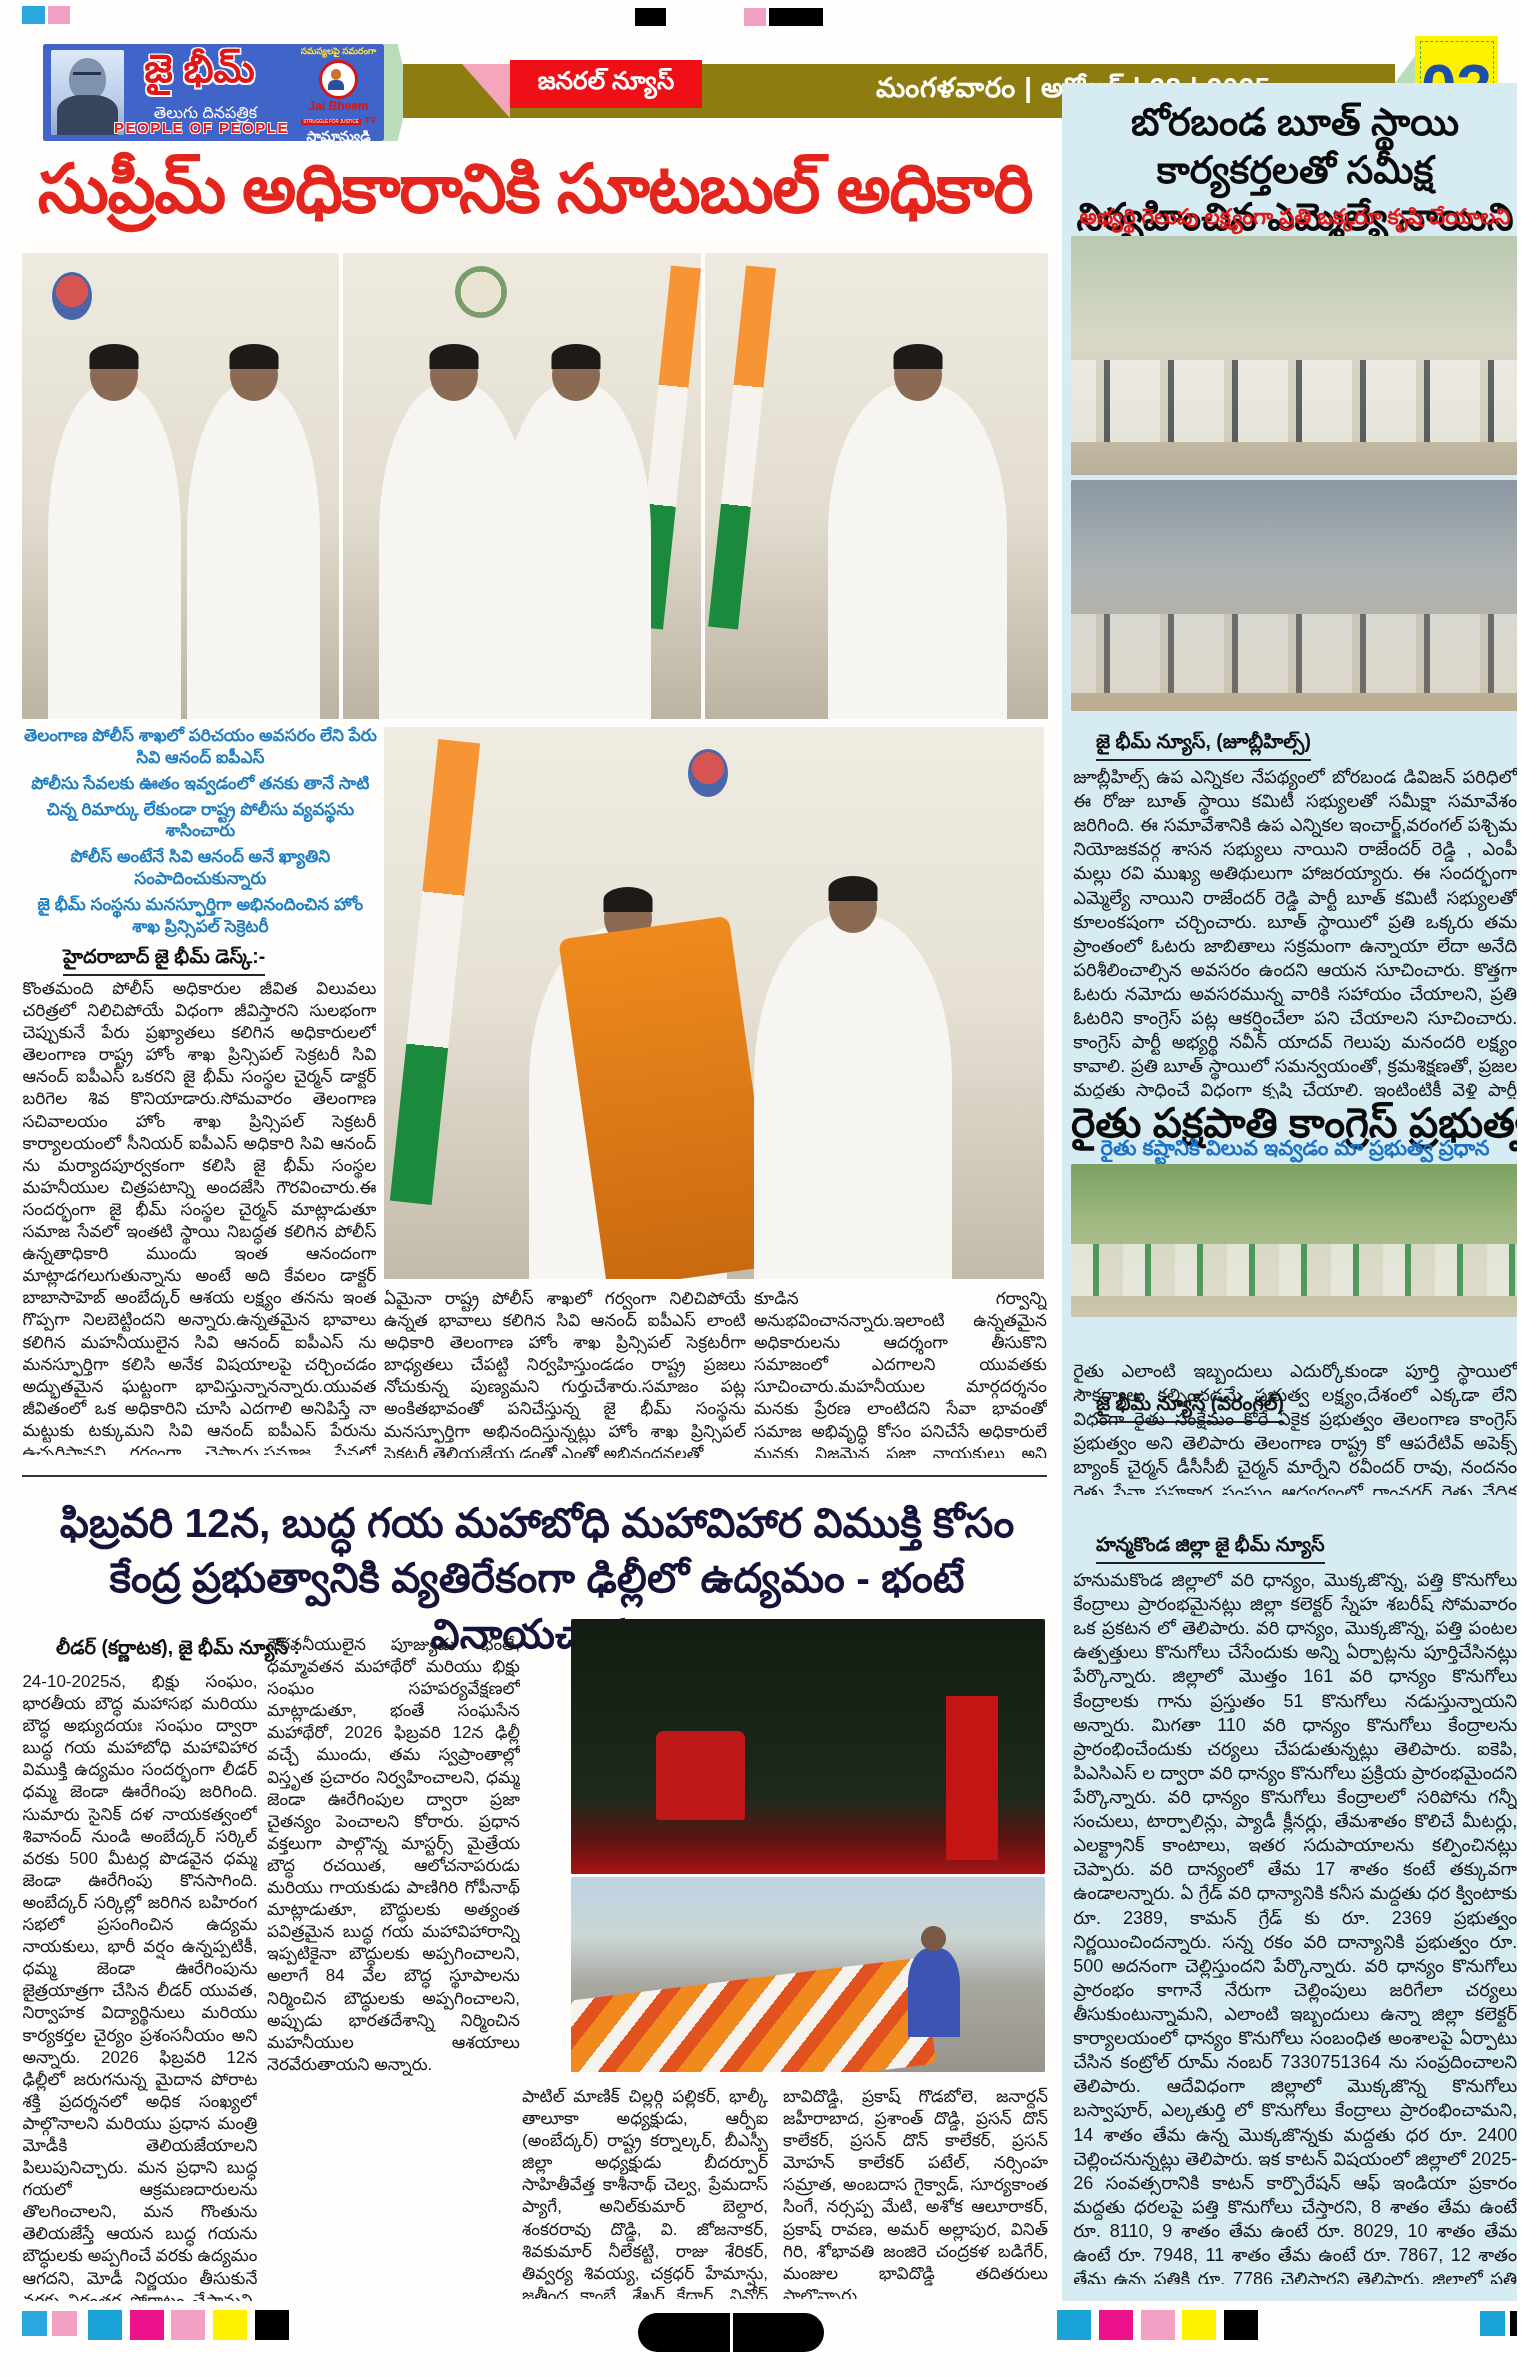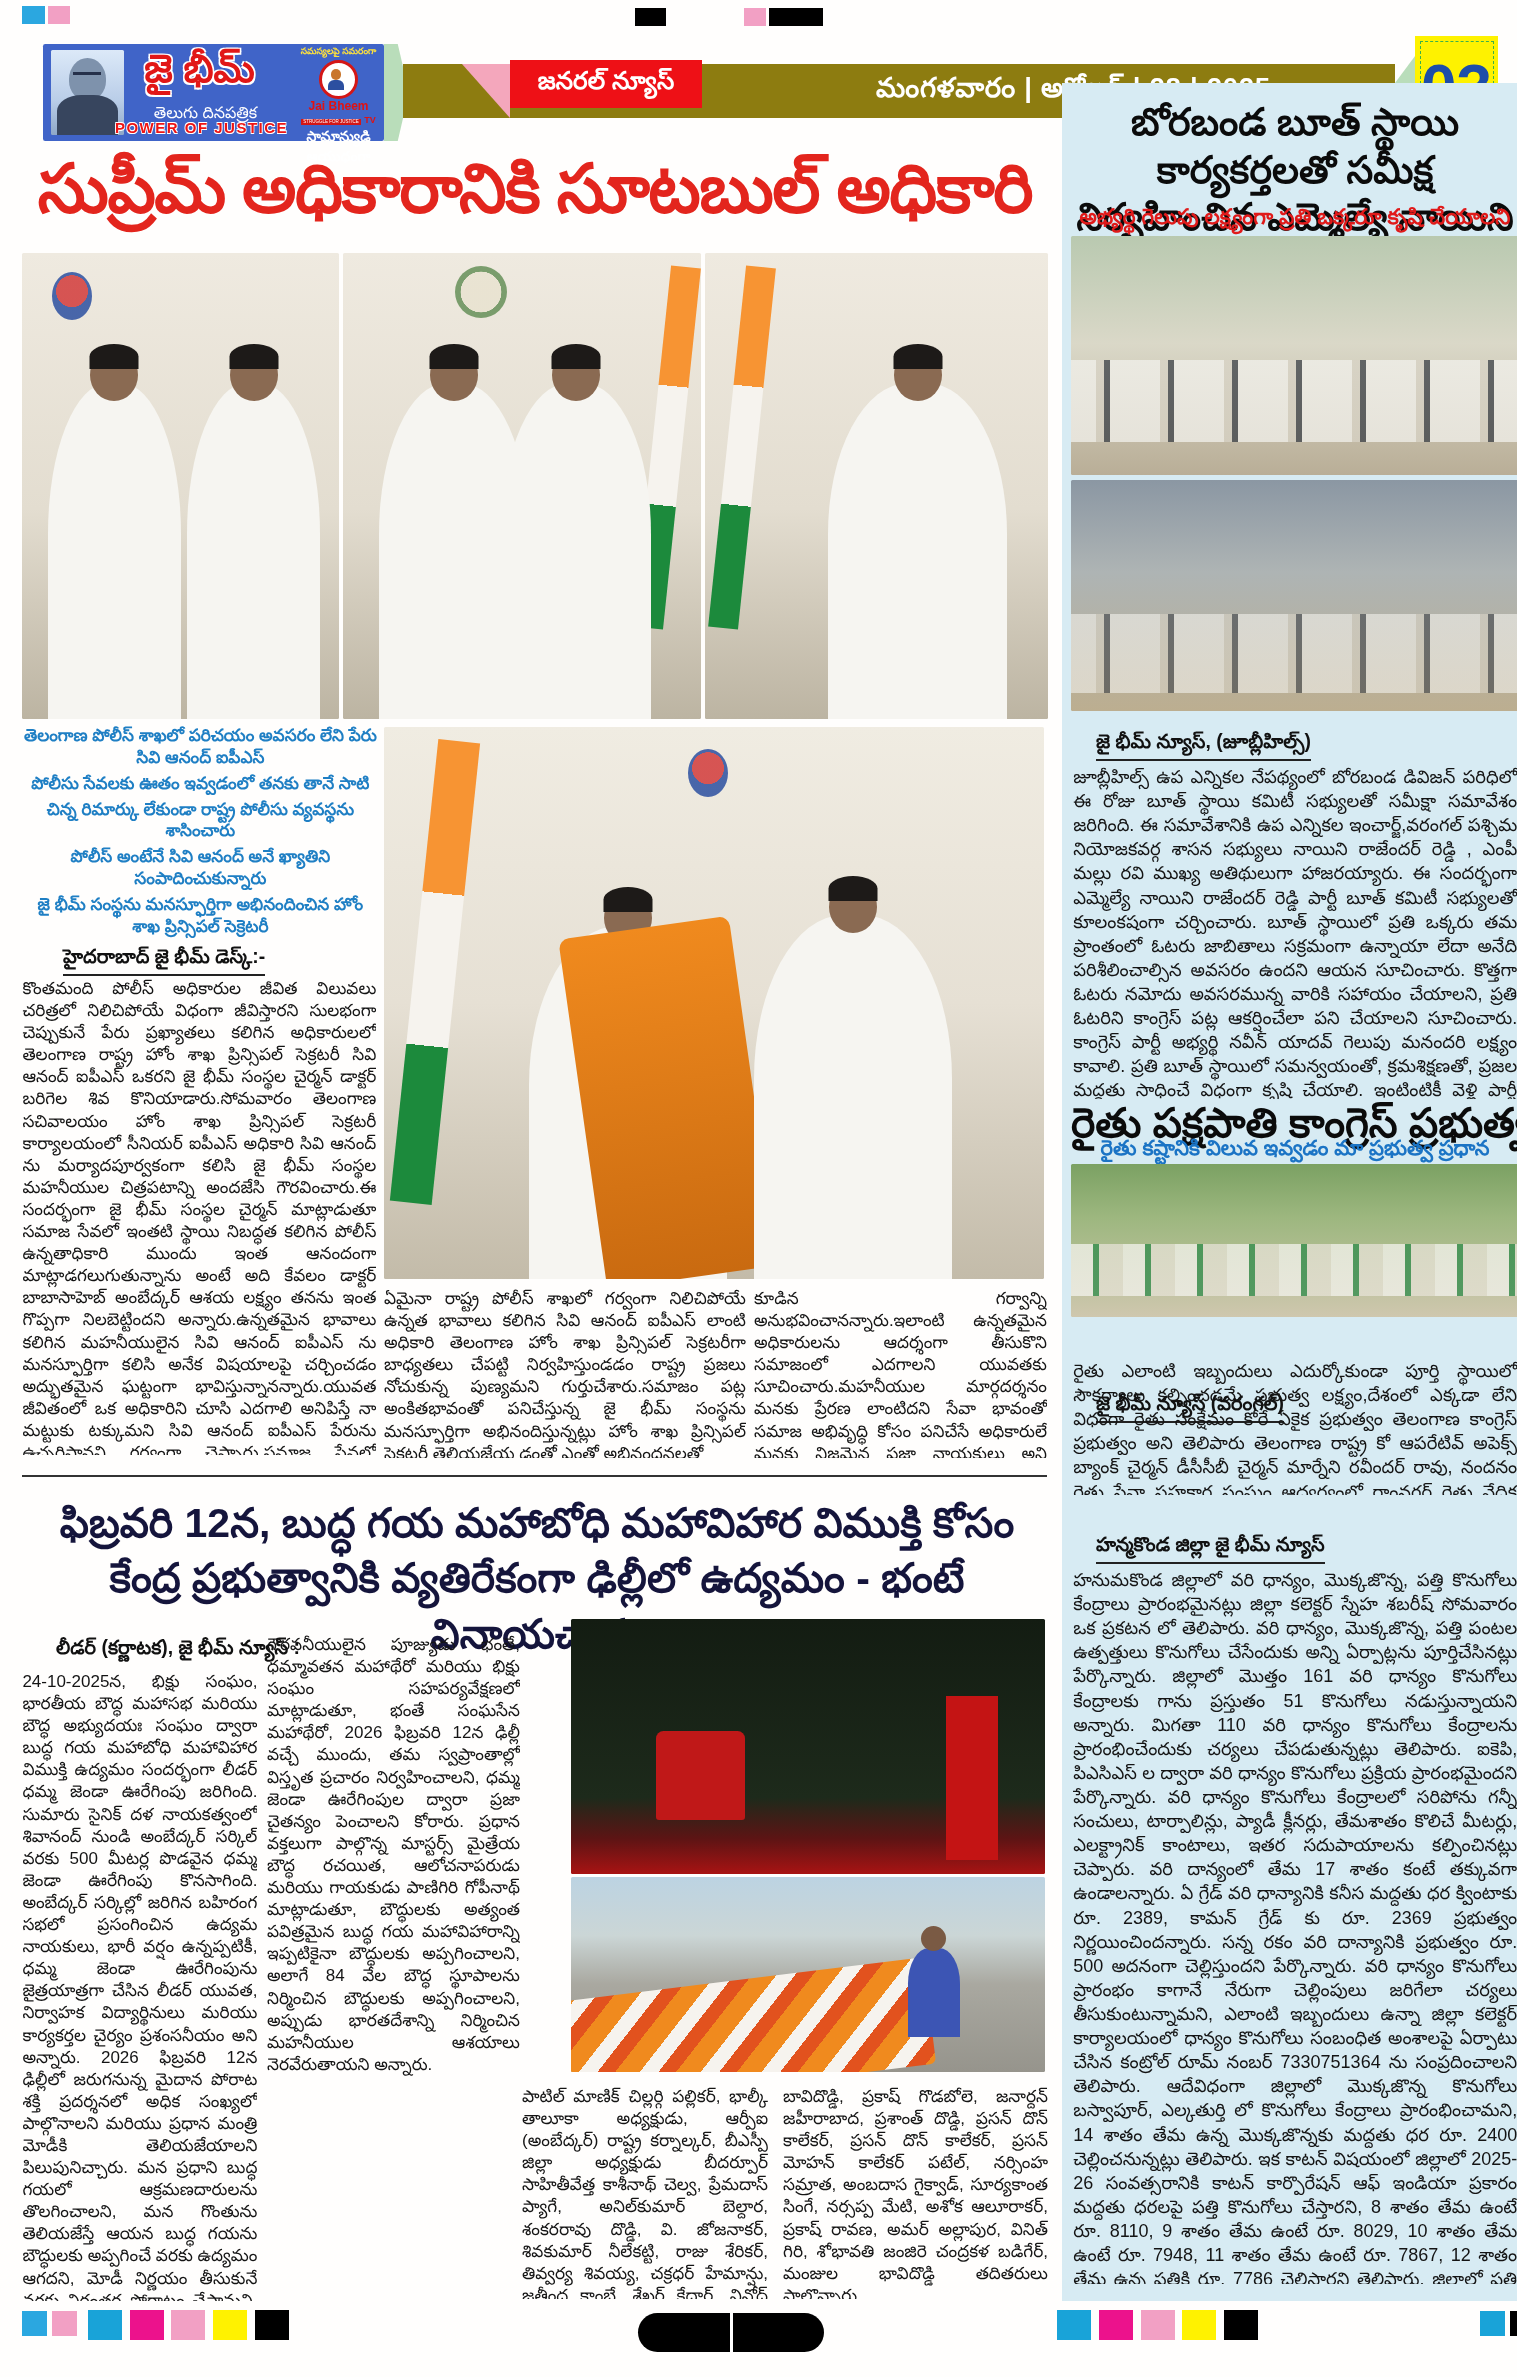--- a/index.html
+++ b/index.html
@@ -93,21 +93,21 @@
   <div class="abs mark" style="left:769px;top:7.5px;width:54px;background:#000;"></div>
 
   <div class="abs mast-blue"></div>
   <div class="abs portrait">
     <div class="head"></div>
     <div class="glasses"></div>
     <div class="suit"></div>
   </div>
   <div class="abs mast-title">జై భీమ్</div>
   <div class="abs mast-sub">తెలుగు దినపత్రిక</div>
-  <div class="abs mast-power">POWER OF JUSTICE</div>
+  <div class="abs mast-power">PEOPLE OF PEOPLE</div>
   <div class="abs mast-right">
     <div class="tag-top">సమస్యలపై సమరంగా</div>
     <div class="tvlogo">
       <div class="face"></div>
       <div class="body2"></div>
     </div>
     <div class="tvname"><span>Jai Bheem</span></div>
     <div><span class="tvband">STRUGGLE FOR JUSTICE</span>
          <span class="tvtv">TV</span></div>
     <div class="tag-bottom">సామాన్యుడి ఆయుధంగా</div>

